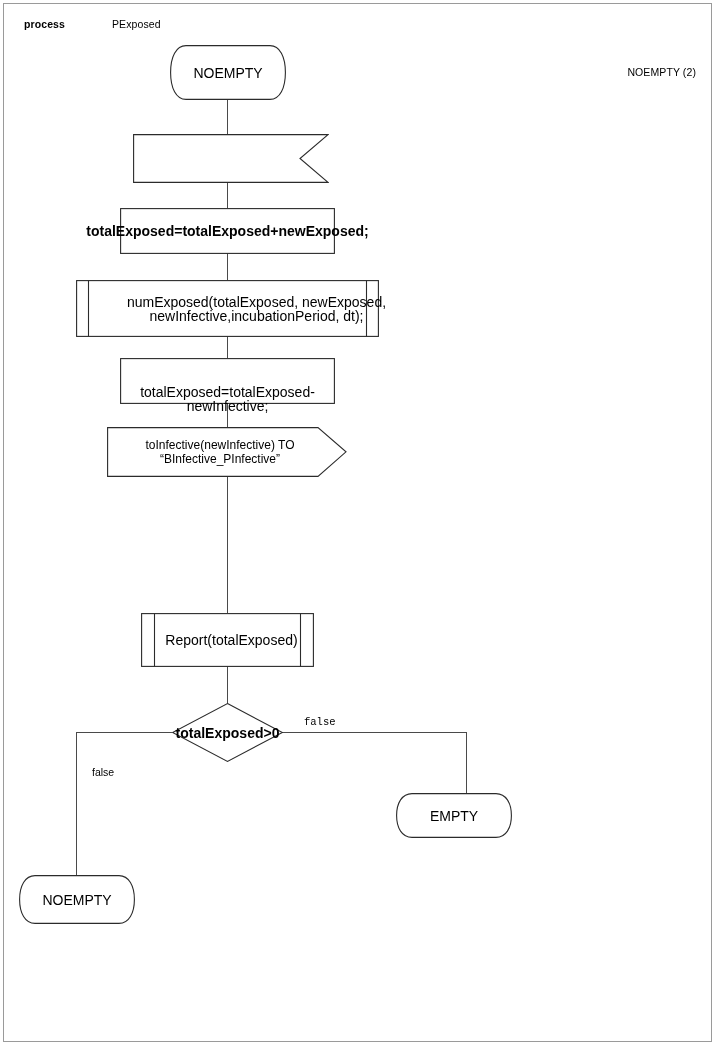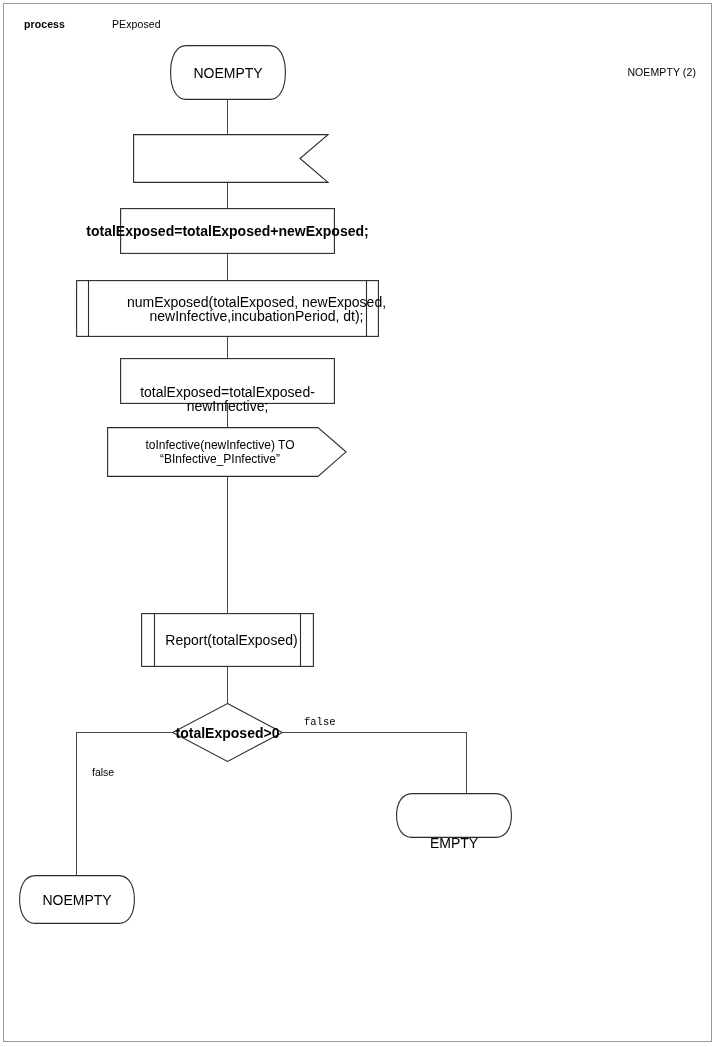--- a/index.html
+++ b/index.html
@@ -166,21 +166,21 @@
   <div class="shape-label" style="left:172px; top:703px; width:111px; height:59px;font-weight:bold;">totalExposed&gt;0</div>
 
   <div class="edge-label" style="left:304px; top:716px;font-family:Liberation Mono, monospace;">false</div>
   <div class="edge-label" style="left:92px; top:766px;">false</div>
 
   <div class="shape-svg" style="left:396px; top:793px; width:116px; height:45px;">
     <svg width="116" height="45" viewBox="0 0 116 45">
       <path class="stroke-shape" d="M 16,0.6 L 100,0.6 C 110,0.6 115.4,10 115.4,22.5 C 115.4,35 110,44.4 100,44.4 L 16,44.4 C 6,44.4 0.6,35 0.6,22.5 C 0.6,10 6,0.6 16,0.6 Z"></path>
     </svg>
   </div>
-  <div class="shape-label" style="left:396px; top:820px; width:116px; height:45px;">EMPTY</div>
+  <div class="shape-label" style="left:396px; top:793px; width:116px; height:45px;">EMPTY</div>
 
   <div class="shape-svg" style="left:19px; top:875px; width:116px; height:49px;">
     <svg width="116" height="49" viewBox="0 0 116 49">
       <path class="stroke-shape" d="M 16,0.6 L 100,0.6 C 110,0.6 115.4,11 115.4,24.5 C 115.4,38 110,48.4 100,48.4 L 16,48.4 C 6,48.4 0.6,38 0.6,24.5 C 0.6,11 6,0.6 16,0.6 Z"></path>
     </svg>
   </div>
   <div class="shape-label" style="left:19px; top:875px; width:116px; height:49px;">NOEMPTY</div>
 
 </div>
 

